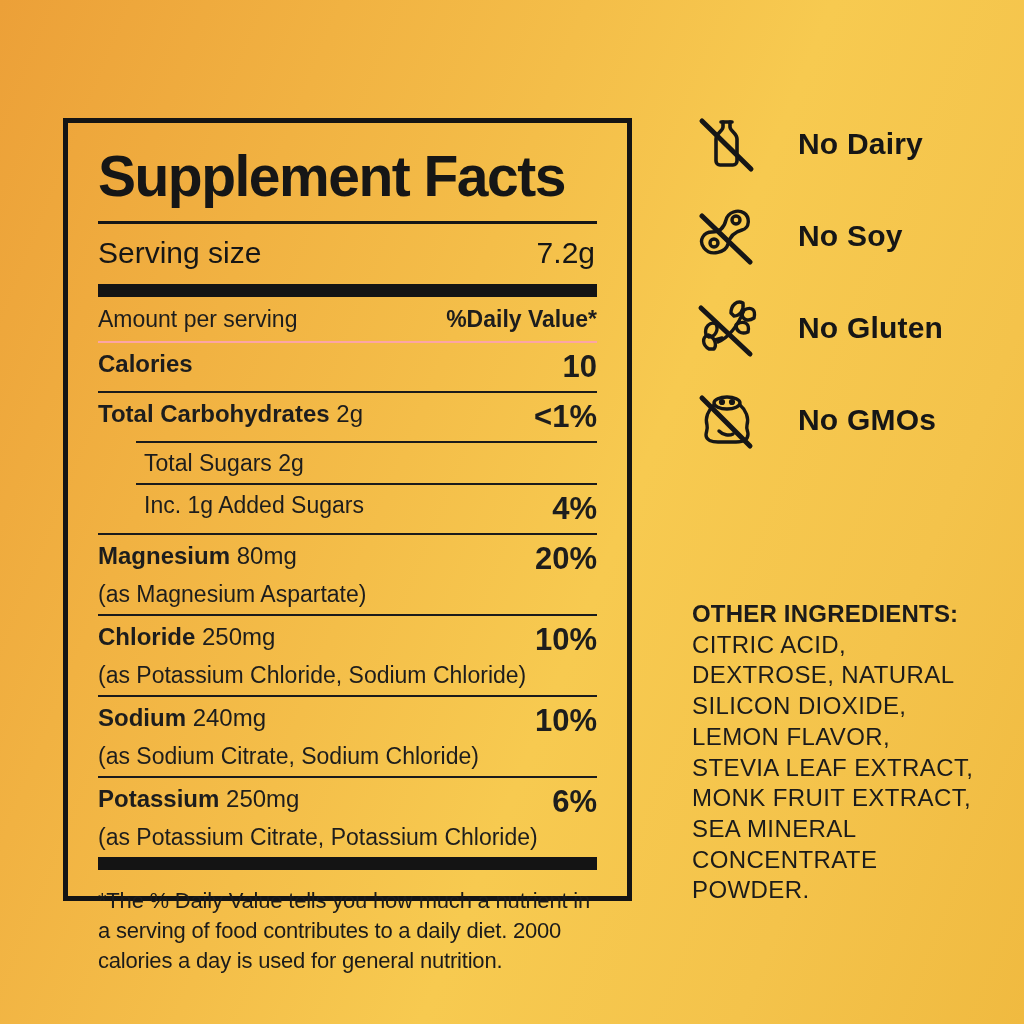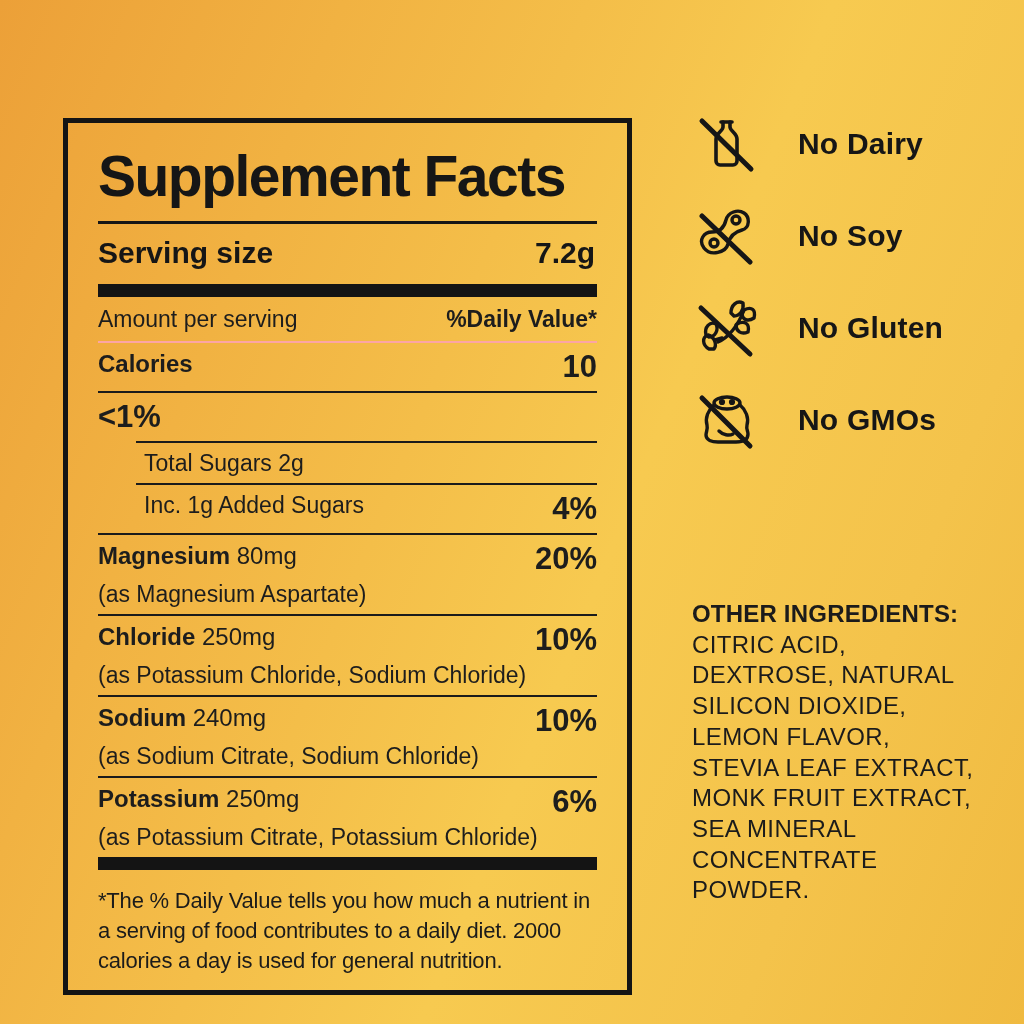--- a/index.html
+++ b/index.html
@@ -4,32 +4,32 @@
 <style>
   html,body{margin:0;padding:0;}
   body{
     width:1024px;height:1024px;
     font-family:"Liberation Sans", sans-serif;
     color:#1d1d1d;
     background:linear-gradient(112deg,#ECA038 0%,#F1B242 24%,#F7CA50 58%,#F4C34B 80%,#F0BA40 100%);
     position:relative;overflow:hidden;
   }
   .facts-panel{
-    position:absolute;left:63px;top:118px;width:569px;height:877px;
+    position:absolute;left:63px;top:118px;width:569px;height:783px;
     border:5px solid #141414;box-sizing:border-box;
     padding:16px 30px 0 30px;
   }
   .panel-title{
     margin:6px 0 0 0;
     font-size:57px;font-weight:bold;letter-spacing:-1.5px;line-height:62px;color:#161616;
   }
   .title-rule{height:3px;background:#161616;margin-top:14px;}
   .serving-row{
     display:flex;justify-content:space-between;align-items:baseline;
-    font-size:30px;font-weight:bold;padding:12px 2px 14px 0;color:#161616;
+    font-size:30px;font-weight:normal;padding:12px 2px 14px 0;color:#161616;
   }
   .bar-thick{height:13px;background:#141414;}
   .header-row{
     display:flex;justify-content:space-between;align-items:baseline;
     font-size:23px;padding:9px 0 8px 0;border-bottom:2px solid #fca5a5;
   }
   .header-row .b{font-weight:bold;}
   .nrow{padding:7px 0 6px 0;}
   .nrow .main{display:flex;justify-content:space-between;align-items:flex-start;font-size:24px;}
   .nrow.indent .main{padding-left:46px;font-size:23px;}
@@ -67,20 +67,21 @@
   <div id="nutrient-rows">
       <div class="nrow">
         <div class="main">
           <span class="lbl"><span class="b">Calories</span></span>
           <span class="val">10</span>
         </div>
       </div>
       <div class="sep"></div>
       <div class="nrow">
         <div class="main">
+          <span class="lbl"><span class="b">Total Carbohydrates</span><span> 2g</span></span>
           <span class="val">&lt;1%</span>
         </div>
       </div>
       <div class="sep indent"></div>
       <div class="nrow indent">
         <div class="main">
           <span class="lbl"><span>Total Sugars 2g</span></span>
           <span class="val"></span>
         </div>
       </div>

